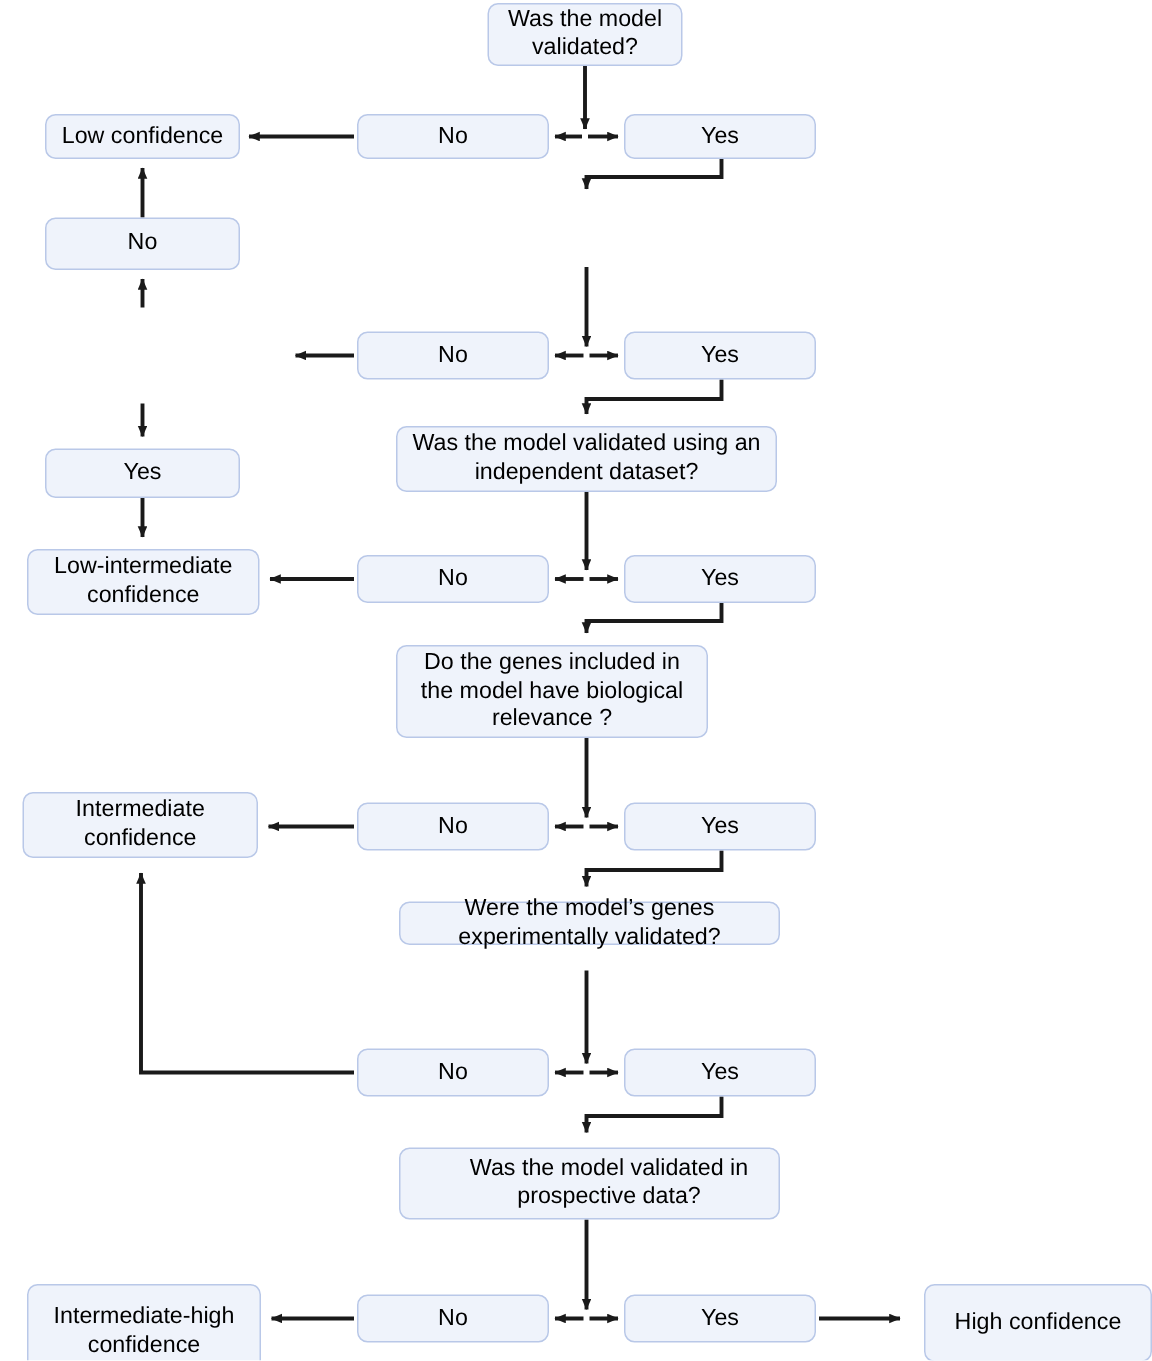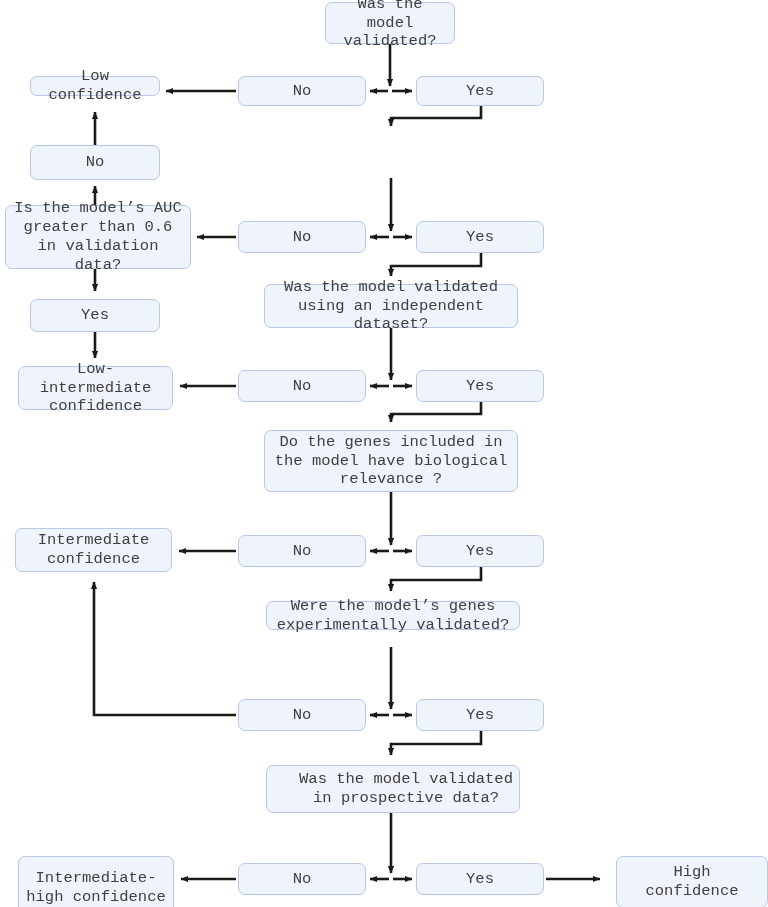--- a/index.html
+++ b/index.html
@@ -20,25 +20,25 @@
   .node {
     position: absolute;
     box-sizing: border-box;
     background: #eff3fb;
     border: 1.5px solid #b9c8e8;
     border-radius: 7px;
     display: flex;
     align-items: center;
     justify-content: center;
     text-align: center;
-    color: #404040;
+    color: #000000;
     font-size: 15.5px;
     line-height: 1.22;
     padding: 2px 6px;
-    font-family: Liberation Mono, monospace;
+    font-family: Liberation Sans, sans-serif;
   }
   .node .lbl { display: block; width: 100%; }
   svg.edges {
     position: absolute;
     left: 0;
     top: 0;
     width: 768px;
     height: 907px;
     pointer-events: none;
   }
@@ -121,40 +121,37 @@
   </div>
 
   <div class="node" style="left:238px;top:76px;width:128px;height:30px;">
     <span class="lbl">No</span>
   </div>
 
   <div class="node" style="left:416px;top:76px;width:128px;height:30px;">
     <span class="lbl">Yes</span>
   </div>
 
-  <div class="node" style="left:30px;top:76px;width:130px;height:20px;">
+  <div class="node" style="left:30px;top:76px;width:130px;height:30px;">
     <span class="lbl">Low confidence</span>
   </div>
 
   <div class="node" style="left:30px;top:145px;width:130px;height:35px;">
     <span class="lbl">No</span>
   </div>
 
 
   <div class="node" style="left:238px;top:221px;width:128px;height:32px;">
     <span class="lbl">No</span>
   </div>
 
   <div class="node" style="left:416px;top:221px;width:128px;height:32px;">
     <span class="lbl">Yes</span>
   </div>
 
-  <div class="node" style="left:5px;top:205px;width:186px;height:64px;">
-    <span class="lbl">Is the model’s AUC greater than 0.6 in validation data?</span>
-  </div>
 
   <div class="node" style="left:30px;top:299px;width:130px;height:33px;">
     <span class="lbl">Yes</span>
   </div>
 
   <div class="node" style="left:264px;top:284px;width:254px;height:44px;">
     <span class="lbl">Was the model validated using an independent dataset?</span>
   </div>
 
   <div class="node" style="left:18px;top:366px;width:155px;height:44px;">
@@ -162,21 +159,21 @@
   </div>
 
   <div class="node" style="left:238px;top:370px;width:128px;height:32px;">
     <span class="lbl">No</span>
   </div>
 
   <div class="node" style="left:416px;top:370px;width:128px;height:32px;">
     <span class="lbl">Yes</span>
   </div>
 
-  <div class="node" style="left:264px;top:430px;width:254px;height:62px;">
+  <div class="node" style="left:264px;top:430px;width:208px;height:62px;">
     <span class="lbl">Do the genes included in the model have biological relevance ?</span>
   </div>
 
   <div class="node" style="left:238px;top:535px;width:128px;height:32px;">
     <span class="lbl">No</span>
   </div>
 
   <div class="node" style="left:416px;top:535px;width:128px;height:32px;">
     <span class="lbl">Yes</span>
   </div>

